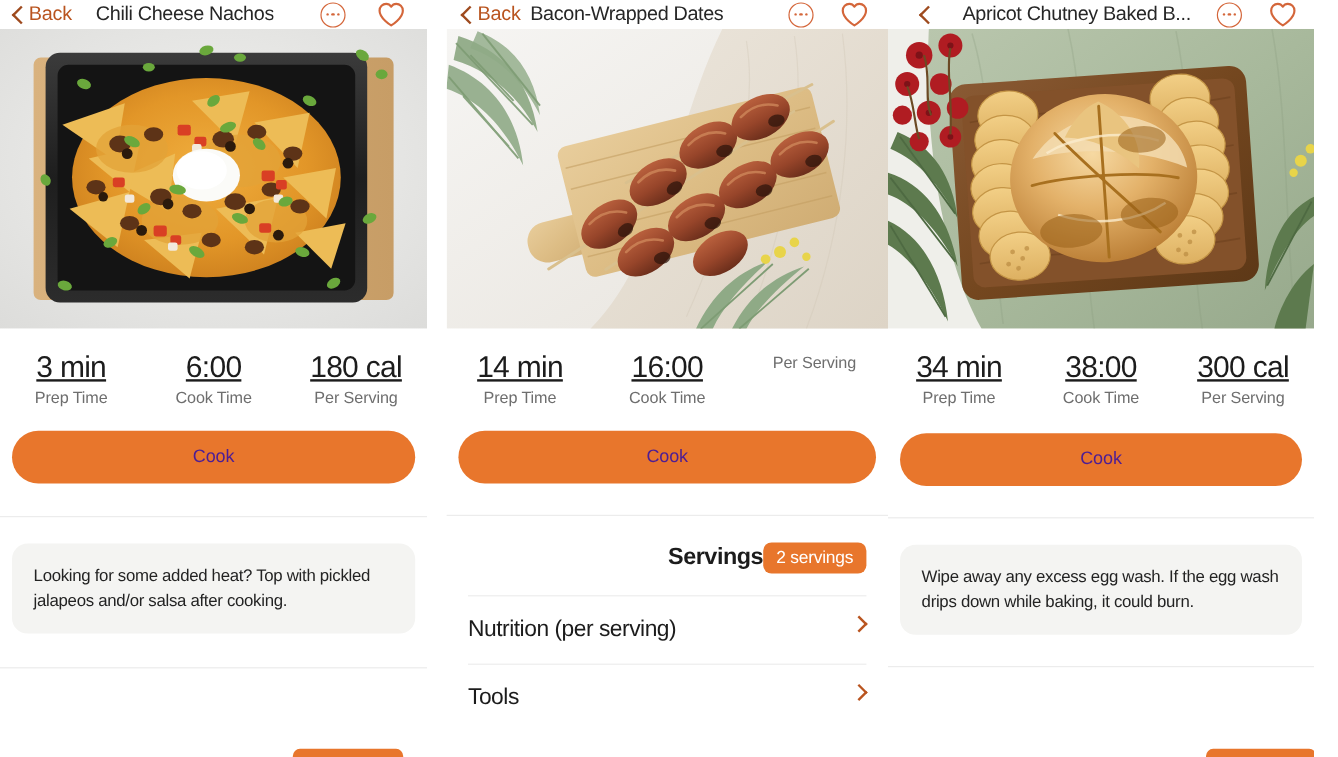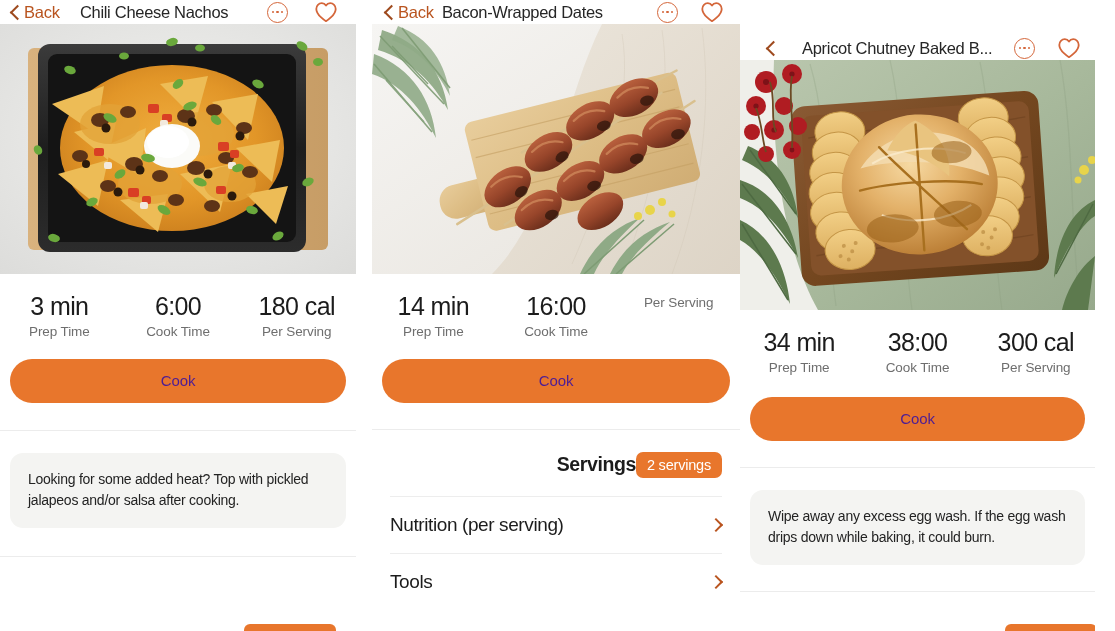--- a/index.html
+++ b/index.html
@@ -47,31 +47,31 @@
 
   
   .panel-1 .navbar { padding: 0 8px 0 6px; }
   .panel-1 .nav-title { margin-left: 20px; }
   .panel-1 .nav-icons { gap: 26px; margin-right: 10px; }
   
   .panel-2 .navbar { padding: 0 8px 0 8px; }
   .panel-2 .nav-title { margin-left: 8px; }
   .panel-2 .nav-icons { gap: 22px; margin-right: 8px; }
   
-  .panel-3 .navbar { padding: 0 8px 0 22px; margin-top: 36px; }
+  .panel-3 .navbar { padding: 0 8px 0 22px; }
   .panel-3 .nav-title { margin-left: 22px; }
   .panel-3 .nav-icons { gap: 22px; margin-right: 6px; }
 
   
   .hero { width: 100%; height: 250px; position: relative; overflow: hidden; }
 
   
   .stats { display: flex; padding: 18px 0 0 0; }
   .stat { flex: 1 1 0; text-align: center; }
-  .stat-value { font-size: 25px; color: #1c1c1c; letter-spacing: -.6px; line-height: 1.15; white-space: nowrap; }
+  .stat-value { font-size: 25px; color: #1c1c1c; letter-spacing: -.6px; line-height: 1.15; white-space: nowrap; text-decoration: underline; }
   .stat-label { font-size: 13.5px; color: #6e6e6e; margin-top: 3px; letter-spacing: -.1px; }
 
   
   .cook-wrap { padding: 20px 10px 0 10px; }
   .panel-3 .cook-wrap { padding-top: 22px; }
   .cook-btn {
     display: block; width: 100%; height: 44px; border: none; border-radius: 24px;
     background: #e8762c; color: #4c1d95; font-size: 15px; cursor: pointer;
     font-family: "Liberation Sans", sans-serif; letter-spacing: -.1px;
   }
@@ -90,21 +90,21 @@
   .servings-row {
     display: flex; align-items: center; justify-content: flex-end;
     padding: 22px 18px 18px 18px;
   }
   .servings-title { font-size: 19.5px; font-weight: bold; color: #1c1c1c; letter-spacing: -.4px; }
   .servings-badge {
     background: #e8762c; color: #fff; font-size: 14.5px;
     padding: 5px 11px; border-radius: 7px; cursor: pointer; letter-spacing: -.2px;
   }
   .list-row {
-    display: flex; align-items: center; justify-content: space-between;
+    display: flex; justify-content: space-between;
     padding: 17px 18px; cursor: pointer;
   }
   .list-label { font-size: 19px; color: #1c1c1c; letter-spacing: -.4px; }
   .chev-right { width: 11px; height: 11px; position: relative; }
   .chev-right::before {
     content: ""; position: absolute; left: 0; top: 1px; width: 8px; height: 8px;
     border-right: 2.4px solid #b9541f; border-top: 2.4px solid #b9541f;
     transform: rotate(45deg);
   }
 

